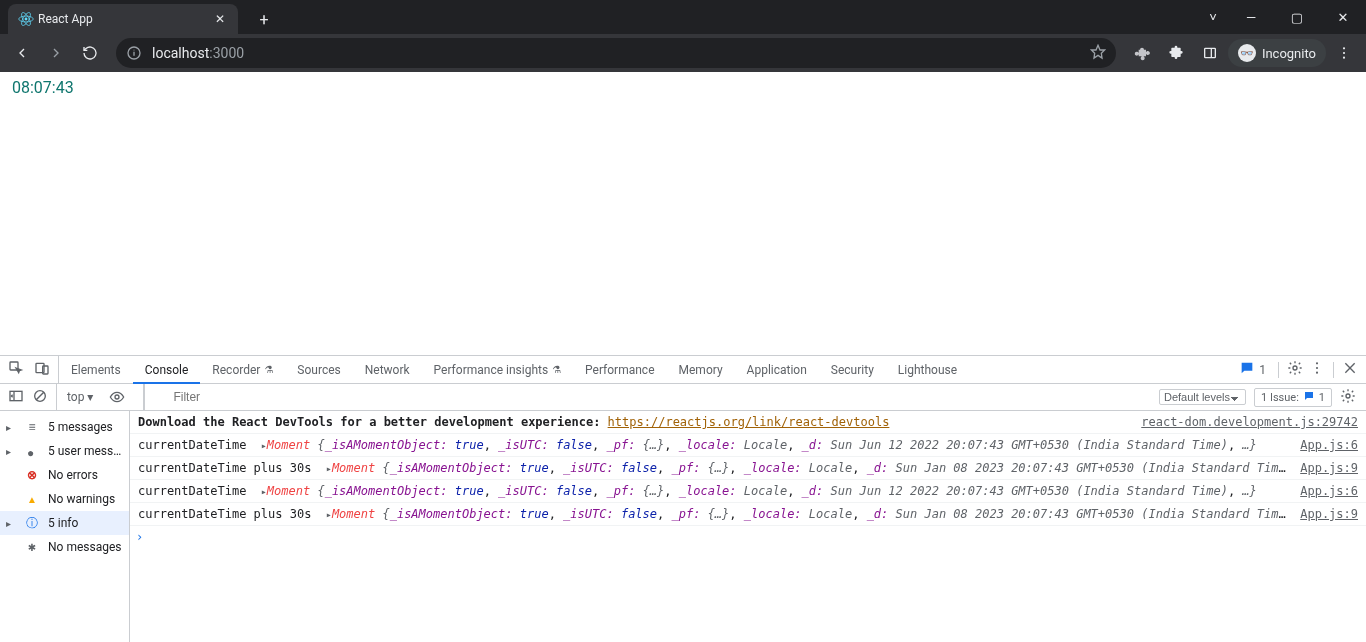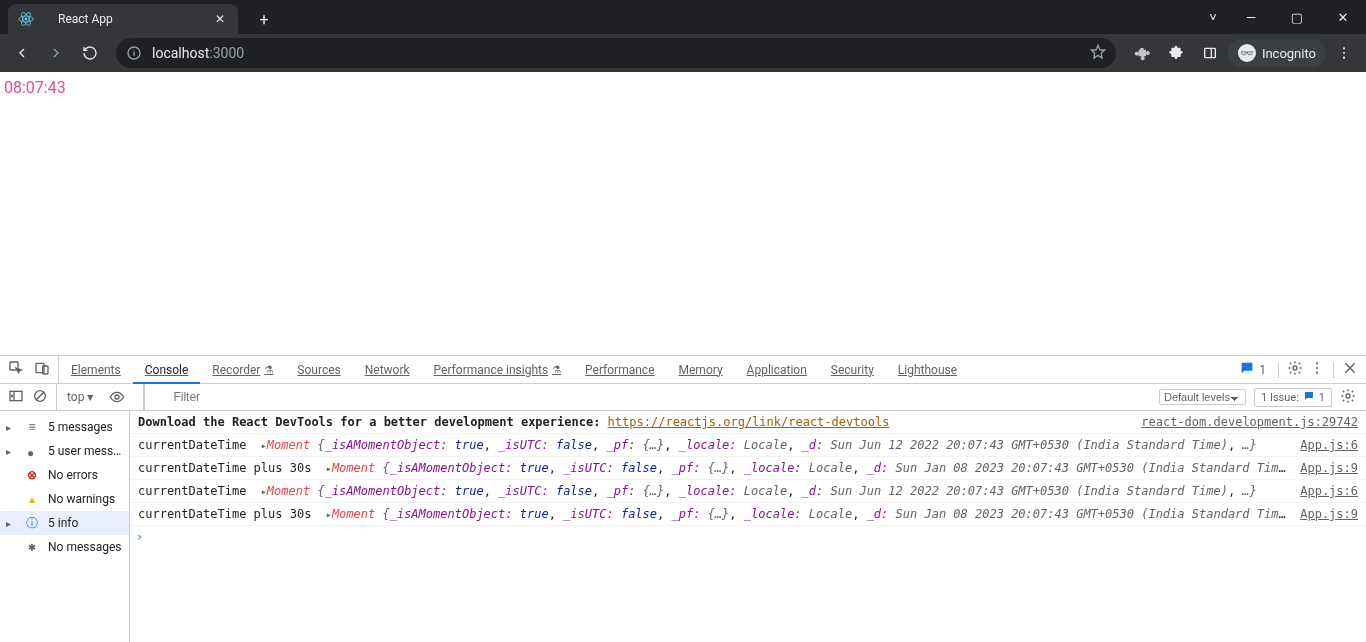--- a/index.html
+++ b/index.html
@@ -38,21 +38,21 @@
   }
   .tab {
     background: var(--chrome-tab);
     color: #e8eaed;
     height: 30px;
     display: flex;
     align-items: center;
     padding: 0 10px;
     border-radius: 8px 8px 0 0;
     width: 230px;
-    gap: 24px;
+    gap: 4px;
     position: relative;
     font-size: 12px;
   }
   .tab svg.favicon { width: 16px; height: 16px; flex: 0 0 auto; }
   .tab .tab-title { flex: 1; overflow: hidden; text-overflow: ellipsis; white-space: nowrap; }
   .tab .tab-close { width:16px; height:16px; display:flex; align-items:center; justify-content:center; color:#e8eaed; border-radius:50%; cursor:pointer;}
   .newtab { color:#e8eaed; margin-left:12px; height:30px; display:flex; align-items:center; justify-content:center; width:28px; font-size:16px; cursor:pointer;}
   .win-controls { position:absolute; right:0; top:0; height:34px; display:flex; }
   .win-btn { width:46px; display:flex; align-items:center; justify-content:center; color:#e8eaed;}
   .win-controls .caret-btn { width: 30px; }
@@ -91,21 +91,21 @@
   }
   .chip .incognito-ico { width:18px; height:18px; display:flex; align-items:center; justify-content:center; background:#e8eaed; color:#202124; border-radius:50%; font-size:11px; }
 
   
   .page {
     background:#fff;
     height: calc(642px - 34px - 38px);
     display:flex;
     flex-direction:column;
   }
-  .app-body { padding: 6px 4px; font-size:16px; color:#ec4899; }
+  .app-body { padding: 6px 12px; font-size:16px; color:#0f766e; }
 
   
   .devtools {
     margin-top:auto;
     border-top: 1px solid #cacdd1;
     display:flex;
     flex-direction:column;
     background:#fff;
     height: 287px;
   }
@@ -300,21 +300,21 @@
               <path d="M12 12l8 3-3 1-1 3z" fill="#5f6368"></path>
             </svg>
         </span>
         <span>
           <svg class="icon" viewBox="0 0 24 24" fill="none" stroke="#5f6368" stroke-width="2">
               <rect x="3" y="5" width="12" height="14" rx="1"></rect>
               <rect x="13" y="9" width="8" height="12" rx="1"></rect>
             </svg>
         </span>
       </div>
-      <div id="dt-tabs-host" style="display: flex; text-decoration: underline;">
+      <div id="dt-tabs-host" style="display: flex;">
           <div class="dt-tab">Elements</div>
           <div class="dt-tab active">Console</div>
           <div class="dt-tab">Recorder<span class="experiment-dot">⚗</span></div>
           <div class="dt-tab">Sources</div>
           <div class="dt-tab">Network</div>
           <div class="dt-tab">Performance insights<span class="experiment-dot">⚗</span></div>
           <div class="dt-tab">Performance</div>
           <div class="dt-tab">Memory</div>
           <div class="dt-tab">Application</div>
           <div class="dt-tab">Security</div>

